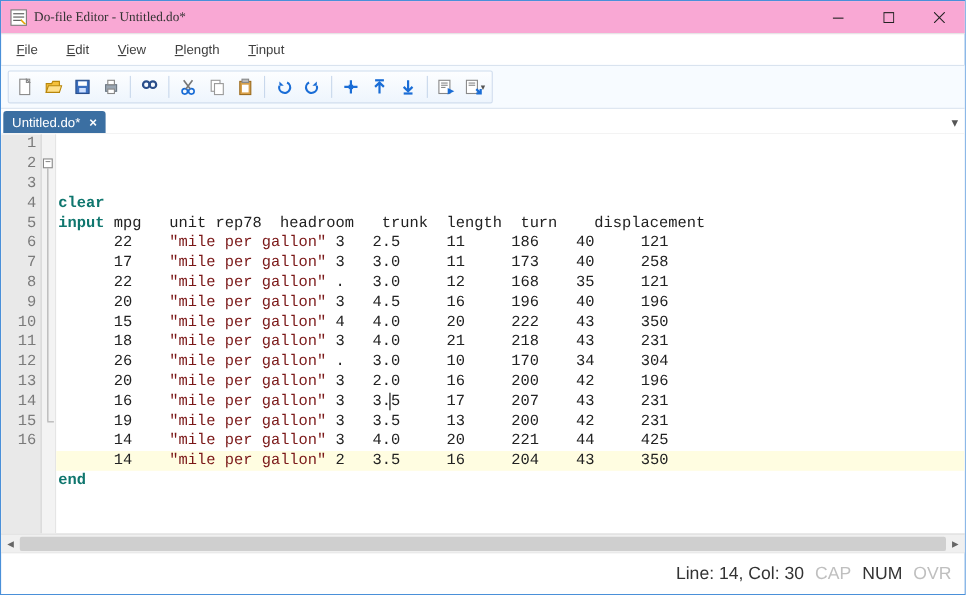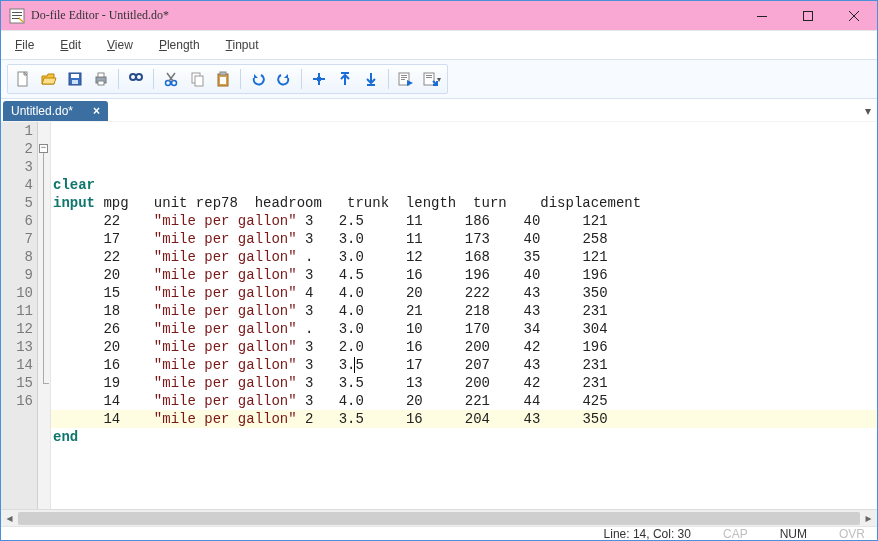--- a/index.html
+++ b/index.html
@@ -11,42 +11,42 @@
   .titlebar-spacer { flex: 1; }
   .titlebar-btn { width: 46px; height: 30px; display: flex; align-items: center; justify-content: center; color: #222; }
   .menubar { height: 28px; display: flex; align-items: center; padding: 0 10px; gap: 18px; }
   .menubar .mitem { color: #404040; padding: 3px 4px; }
   .menubar .mitem .ul { text-decoration: underline; }
   .toolbar-wrap { border-top: 1px solid #d9e3ef; border-bottom: 1px solid #d9e3ef; background: #f7fbff; padding: 4px 6px; }
   .toolbar { display: flex; align-items: center; gap: 4px; border: 1px solid #d0ddee; border-radius: 2px; padding: 3px 4px; background: linear-gradient(#fdfeff,#eef5fd); width: fit-content; }
   .tool { width: 22px; height: 22px; display: flex; align-items: center; justify-content: center; }
   .toolsep { width: 1px; height: 20px; background: #c8d8ec; margin: 0 2px; }
   .tabbar { background: #fff; border-bottom: 1px solid #f2f2f2; padding: 2px 2px 0 2px; display: flex; }
-  .tab { background: #3b6fa2; color: #fff; padding: 3px 8px; display: flex; align-items: center; gap: 20px; font-size: 12px; border-top-left-radius: 3px; border-top-right-radius: 3px; }
+  .tab { background: #3b6fa2; color: #fff; padding: 3px 8px; display: flex; align-items: center; gap: 8px; font-size: 12px; border-top-left-radius: 3px; border-top-right-radius: 3px; }
   .tab-close { font-weight: bold; cursor: default; font-size: 12px; }
   .tabbar-right { flex: 1; display:flex; justify-content:flex-end; align-items:center; padding-right:4px; color:#555;}
   .editor { flex: 1; display: flex; overflow: hidden; font-family: Consolas, "Courier New", monospace; font-size: 14px; line-height: 18px; background: #fff; }
   .gutter { width: 37px; background: #e9e9e9; color: #7a7a7a; text-align: right; padding: 0px 4px 0 0; border-right: 1px solid #d0d0d0; }
   .gutter .ln { height: 18px; }
   .foldcol { width: 13px; background: #f3f3f3; border-right: 1px solid #e5e5e5; position: relative; }
   .fold-start { position: absolute; left: 1px; width: 9px; height: 9px; border: 1px solid #888; background: #fff; text-align: center; line-height: 7px; font-size: 9px; color: #555; cursor: default; }
   .fold-line { position: absolute; left: 5px; width: 1px; background: #aaa; }
   .fold-end  { position: absolute; left: 5px; width: 6px; height: 1px; background: #aaa; }
   .code { flex: 1; white-space: pre; color: #111; position: relative; overflow: hidden; }
   .code-row { height: 18px; padding-left: 2px; }
   .code-row.hl { background: #fffde1; }
   .kw { color: #0f766e; font-weight: bold; }
   .var { color: #222; }
   .str { color: #7a1717; }
   .cursor { position: absolute; width: 1px; height: 16px; background: #000; }
   .scroll-h { height: 17px; background: #f0f0f0; border-top: 1px solid #dcdcdc; display: flex; align-items: center; }
   .scroll-h .arrow { width: 17px; height: 17px; display: flex; align-items: center; justify-content: center; color: #666; }
   .scroll-h .track { flex: 1; height: 17px; position: relative; }
   .scroll-h .thumb { position: absolute; top: 2px; left: 0; right: 0; height: 13px; background: #cfcfcf; border-radius: 2px; }
-  .statusbar { height: 14px; border-top: 1px solid #e5e5e5; display: flex; align-items: center; justify-content: flex-end; gap: 32px; padding: 0 12px; color: #333; font-size: 12px; }
+  .statusbar { height: 38px; border-top: 1px solid #e5e5e5; display: flex; align-items: center; justify-content: flex-end; gap: 10px; padding: 0 12px; color: #333; font-size: 16px; }
   .statusbar .dim { color: #bfbfbf; }
   svg { display: block; }
 </style>
 </head>
 <body>
 
 <div class="window">
 
   <div class="titlebar">
     <span class="titlebar-icon">

